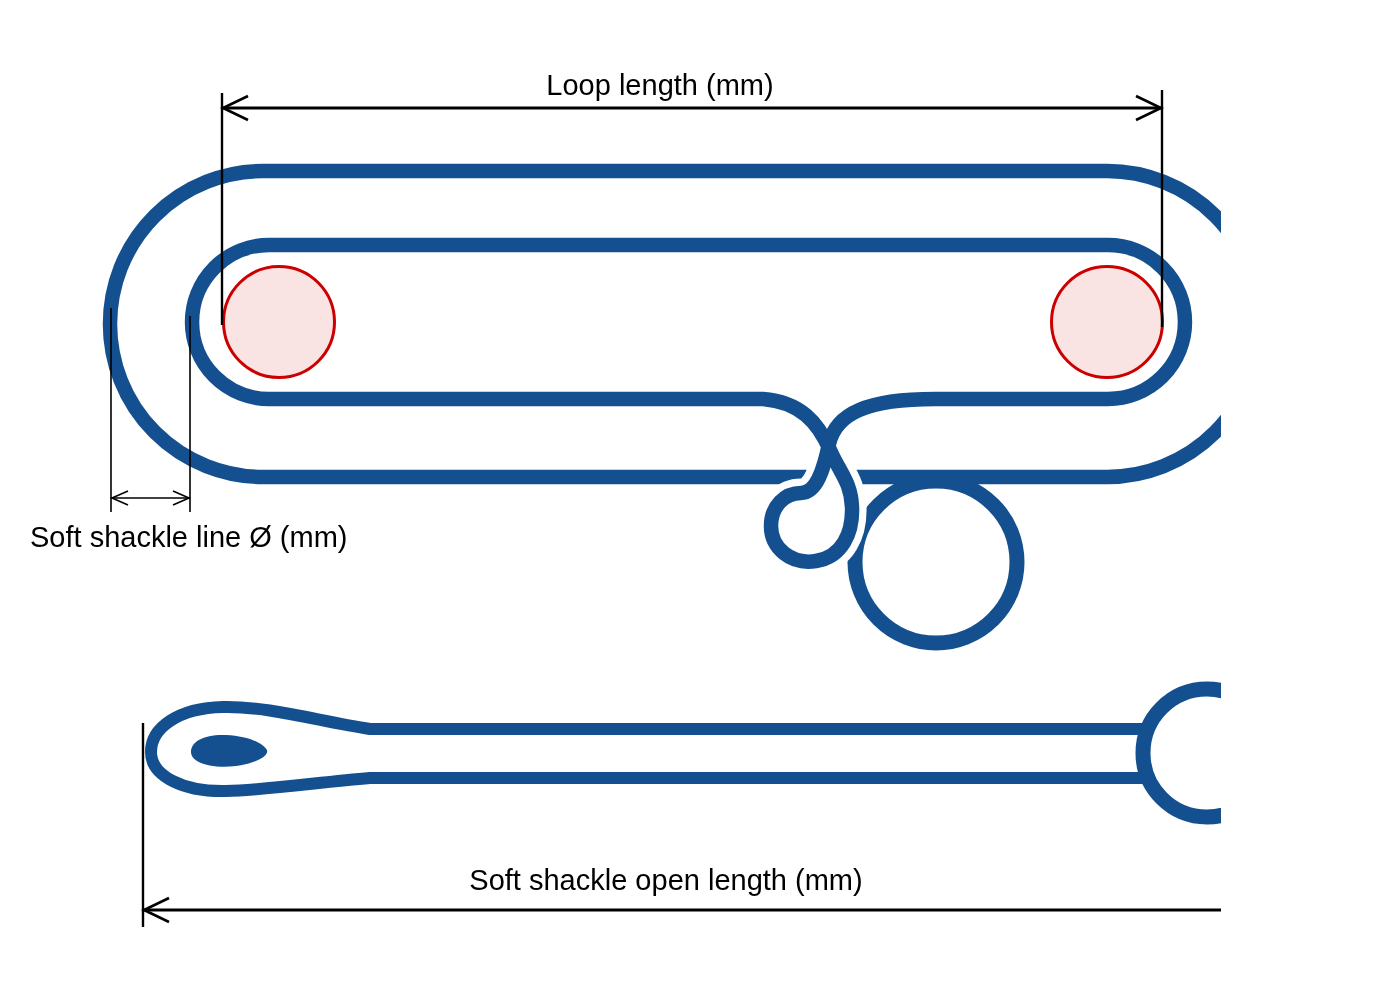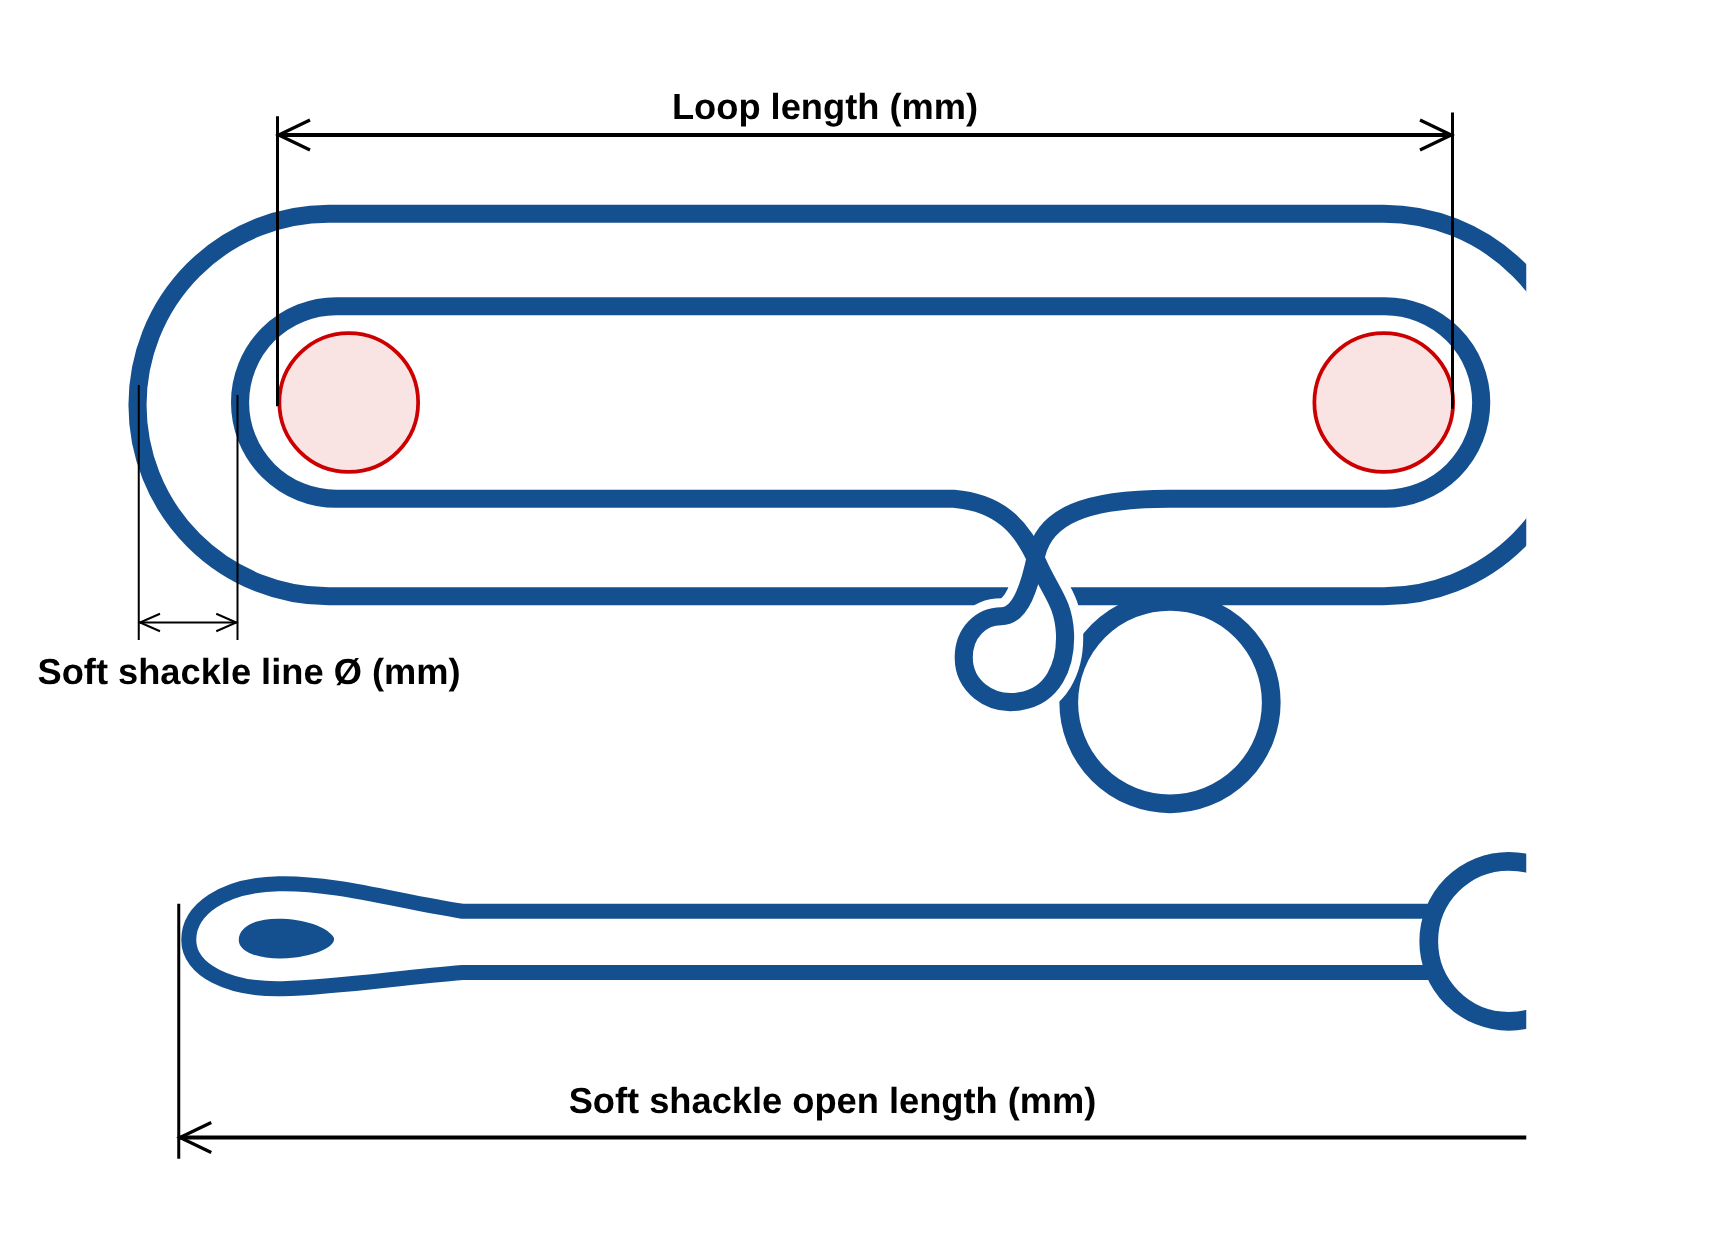--- a/index.html
+++ b/index.html
@@ -6,21 +6,20 @@
     margin: 0;
     padding: 0;
     background: var(--page-white, #ffffff);
   }
   .stage {
     position: relative;
     width: 1221px;
     height: 999px;
     background: var(--page-white, #ffffff);
     overflow: hidden;
-    font-weight: bold;
   }
   svg { display: block; }
 
   
   .rope {
     fill: none;
     stroke: var(--rope-blue, #14508f);
     stroke-width: 14.5;
   }
   .rope-thin {

